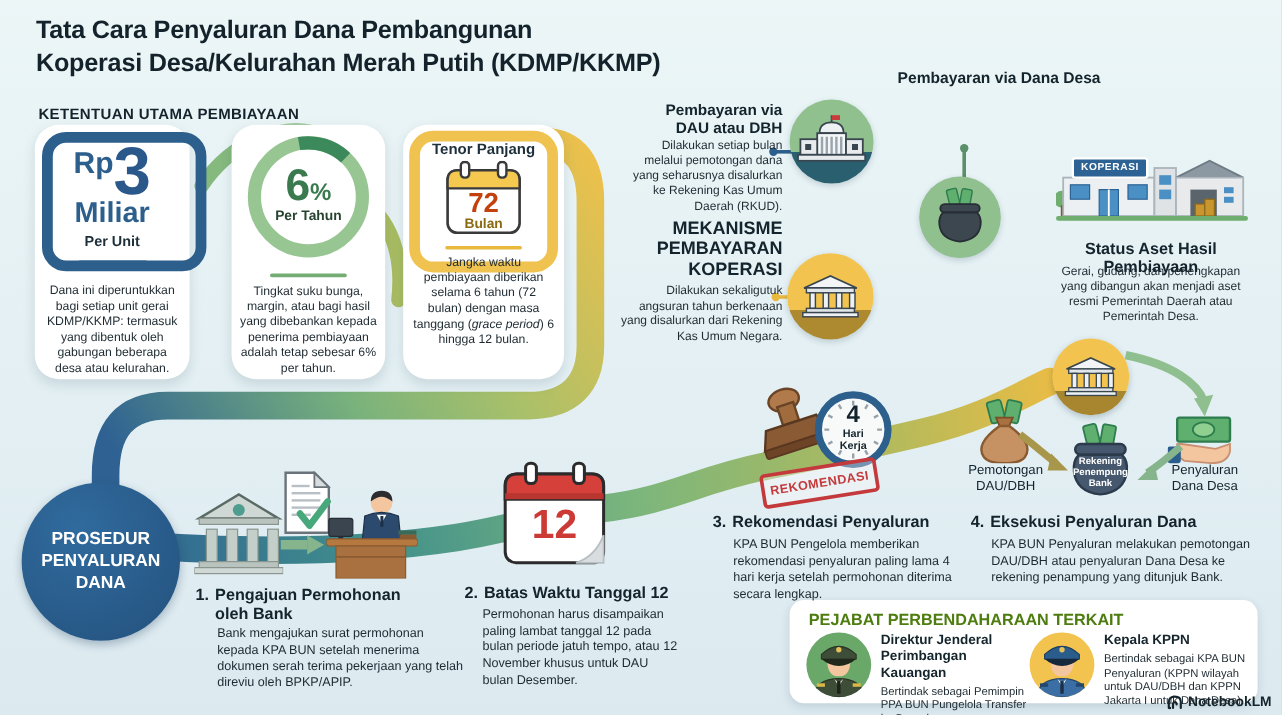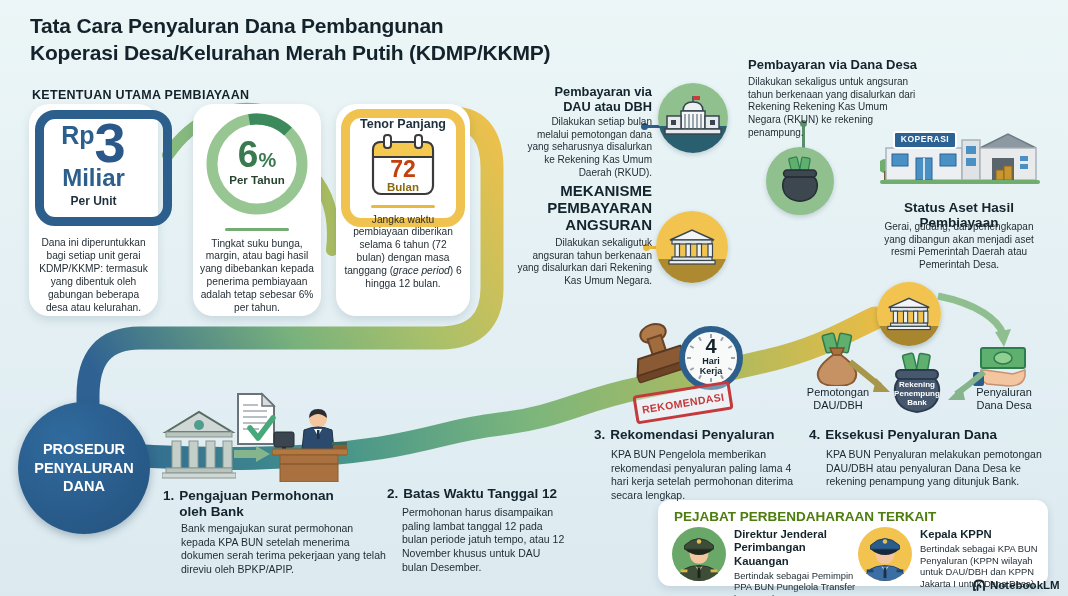--- a/index.html
+++ b/index.html
@@ -117,39 +117,38 @@
       <rect x="3" y="21" width="14" height="13" fill="#e7ebee" stroke="#39464f" stroke-width="1.5"></rect>
       <rect x="7" y="25" width="5" height="5" fill="#39464f"></rect>
       <rect x="41" y="21" width="14" height="13" fill="#e7ebee" stroke="#39464f" stroke-width="1.5"></rect>
       <rect x="46" y="25" width="5" height="5" fill="#39464f"></rect>
       <rect x="1" y="34" width="56" height="5" fill="#e7ebee" stroke="#39464f" stroke-width="1.5"></rect>
     </svg>
   </div>
 
   <div class="abs z3 rgt pre" style="left:536px;top:183px;width:116px;font-size:15px;line-height:1.12;font-weight:800;color:#14242c">MEKANISME
 PEMBAYARAN
-ANGSURAN</div>
+KOPERASI</div>
   <div class="abs z3 rgt body-txt" style="left:512px;top:237px;width:140px;font-size:10px">Dilakukan sekaligutuk angsuran tahun berkenaan yang disalurkan dari Rekening Kas Umum Negara.</div>
   <div class="abs circle z2" style="left:643px;top:244px;width:7px;height:7px;background:#e9b93e"></div>
   <div class="abs z2" style="left:648px;top:246px;width:10px;height:3px;background:#e9b93e"></div>
   <div class="abs circle z2" style="left:656px;top:211px;width:72px;height:72px;background:linear-gradient(180deg,#f2c44f 0%,#f2c44f 66%,#ad8930 66%,#ad8930 100%);box-shadow:0 2px 5px rgba(25,60,75,.2)">
     <svg width="50" height="38" viewBox="0 0 50 38" style="margin:16px auto 0">
       <path d="M3 13 L25 3 L47 13 Z" fill="#f2f4f6" stroke="#39464f" stroke-width="1.5"></path>
       <rect x="5" y="13" width="40" height="4" fill="#e1e6ea" stroke="#39464f" stroke-width="1.2"></rect>
       <rect x="8" y="17" width="4.5" height="13" fill="#eef1f3" stroke="#39464f" stroke-width="1.2"></rect>
       <rect x="19" y="17" width="4.5" height="13" fill="#eef1f3" stroke="#39464f" stroke-width="1.2"></rect>
       <rect x="30" y="17" width="4.5" height="13" fill="#eef1f3" stroke="#39464f" stroke-width="1.2"></rect>
       <rect x="41" y="17" width="4.5" height="13" fill="#eef1f3" stroke="#39464f" stroke-width="1.2"></rect>
       <rect x="5" y="30" width="40" height="3.5" fill="#e1e6ea" stroke="#39464f" stroke-width="1.2"></rect>
       <rect x="2" y="33.5" width="46" height="3.5" fill="#eef1f3" stroke="#39464f" stroke-width="1.2"></rect>
     </svg>
   </div>
 
   <div class="abs z3" style="left:748px;top:57px;width:190px;font-size:13px;font-weight:800;color:#14242c">Pembayaran via Dana Desa</div>
-  <div class="abs z3 body-txt" style="left:748px;top:76px;width:175px;font-size:10px">Dilakukan sekaligus untuk angsuran tahun berkenaan yang disalurkan dari Rekening Rekening Kas Umum Negara (RKUN) ke rekening penampung.</div>
   <div class="abs circle z2" style="left:800px;top:120px;width:7px;height:7px;background:#5a8f6a"></div>
   <div class="abs z2" style="left:802px;top:126px;width:3px;height:22px;background:#5a8f6a"></div>
   <div class="abs circle z2" style="left:766px;top:147px;width:68px;height:68px;background:#8fc08d;box-shadow:0 2px 5px rgba(25,60,75,.2)">
     <svg width="50" height="50" viewBox="0 0 62 64" style="margin:9px auto 0">
       <rect x="18" y="2" width="11" height="17" rx="2" transform="rotate(-14 23 10)" fill="#5faf6f" stroke="#2e7d4f" stroke-width="1.5"></rect>
       <rect x="32" y="2" width="11" height="17" rx="2" transform="rotate(10 37 10)" fill="#5faf6f" stroke="#2e7d4f" stroke-width="1.5"></rect>
       <rect x="10" y="18" width="42" height="9" rx="4.5" fill="#3d4750" stroke="#272e35" stroke-width="2"></rect>
       <path d="M13 27 Q8 32 9 40 Q11 56 31 58 Q51 56 53 40 Q54 32 49 27 Z" fill="#3d4750" stroke="#272e35" stroke-width="2"></path>
     </svg>
   </div>
@@ -222,20 +221,31 @@
       <path d="M42 23 L46 30 L50 23 Z" fill="#ffffff"></path>
       <rect x="45" y="24" width="2.5" height="9" fill="#1d3048"></rect>
       <rect x="60" y="36" width="15" height="3.5" fill="#3a6b5a"></rect>
       <rect x="61" y="39.5" width="14" height="3.5" fill="#8a5a30"></rect>
       <rect x="0" y="43" width="76" height="6" rx="2" fill="#b5793f" stroke="#8a5a30"></rect>
       <rect x="8" y="49" width="58" height="27" fill="#a9713f" stroke="#8a5a30"></rect>
       <line x1="8" y1="58" x2="66" y2="58" stroke="#8a5a30" stroke-width="1.5"></line>
     </svg>
   </div>
 
+  <div class="abs z2" style="left:418px;top:384px;width:88px;height:90px">
+    <svg width="88" height="90" viewBox="0 0 88 90">
+      <rect x="3" y="11" width="82" height="74" rx="9" fill="#ffffff" stroke="#2b2b2b" stroke-width="2.5"></rect>
+      <path d="M3 21 Q3 11 13 11 H75 Q85 11 85 21 V32 H3 Z" fill="#d6403a" stroke="#2b2b2b" stroke-width="2.5"></path>
+      <rect x="3" y="27" width="82" height="5" fill="#b93530"></rect>
+      <rect x="20" y="2" width="9" height="17" rx="4" fill="#ffffff" stroke="#2b2b2b" stroke-width="2.5"></rect>
+      <rect x="60" y="2" width="9" height="17" rx="4" fill="#ffffff" stroke="#2b2b2b" stroke-width="2.5"></rect>
+      <path d="M62 85 L85 85 L85 62 Q78 80 62 85 Z" fill="#d9dde0" stroke="#b9c0c5" stroke-width="1.5"></path>
+    </svg>
+    <div class="abs ctr" style="left:0;top:34px;width:88px;font-size:34px;font-weight:800;color:#cc3a36">12</div>
+  </div>
 
   <div class="abs z2" style="left:616px;top:318px">
     <svg width="92" height="86" viewBox="0 0 92 86">
       <g transform="rotate(-18 46 43)">
         <ellipse cx="46" cy="14" rx="13" ry="9" fill="#b07a4a" stroke="#6a4426" stroke-width="2"></ellipse>
         <rect x="39" y="18" width="14" height="16" fill="#a06c3e" stroke="#6a4426" stroke-width="2"></rect>
         <path d="M24 34 H68 L74 50 H18 Z" fill="#8a5a35" stroke="#5a3820" stroke-width="2"></path>
         <rect x="18" y="50" width="56" height="7" rx="2" fill="#6e4427" stroke="#5a3820" stroke-width="1.5"></rect>
       </g>
     </svg>

